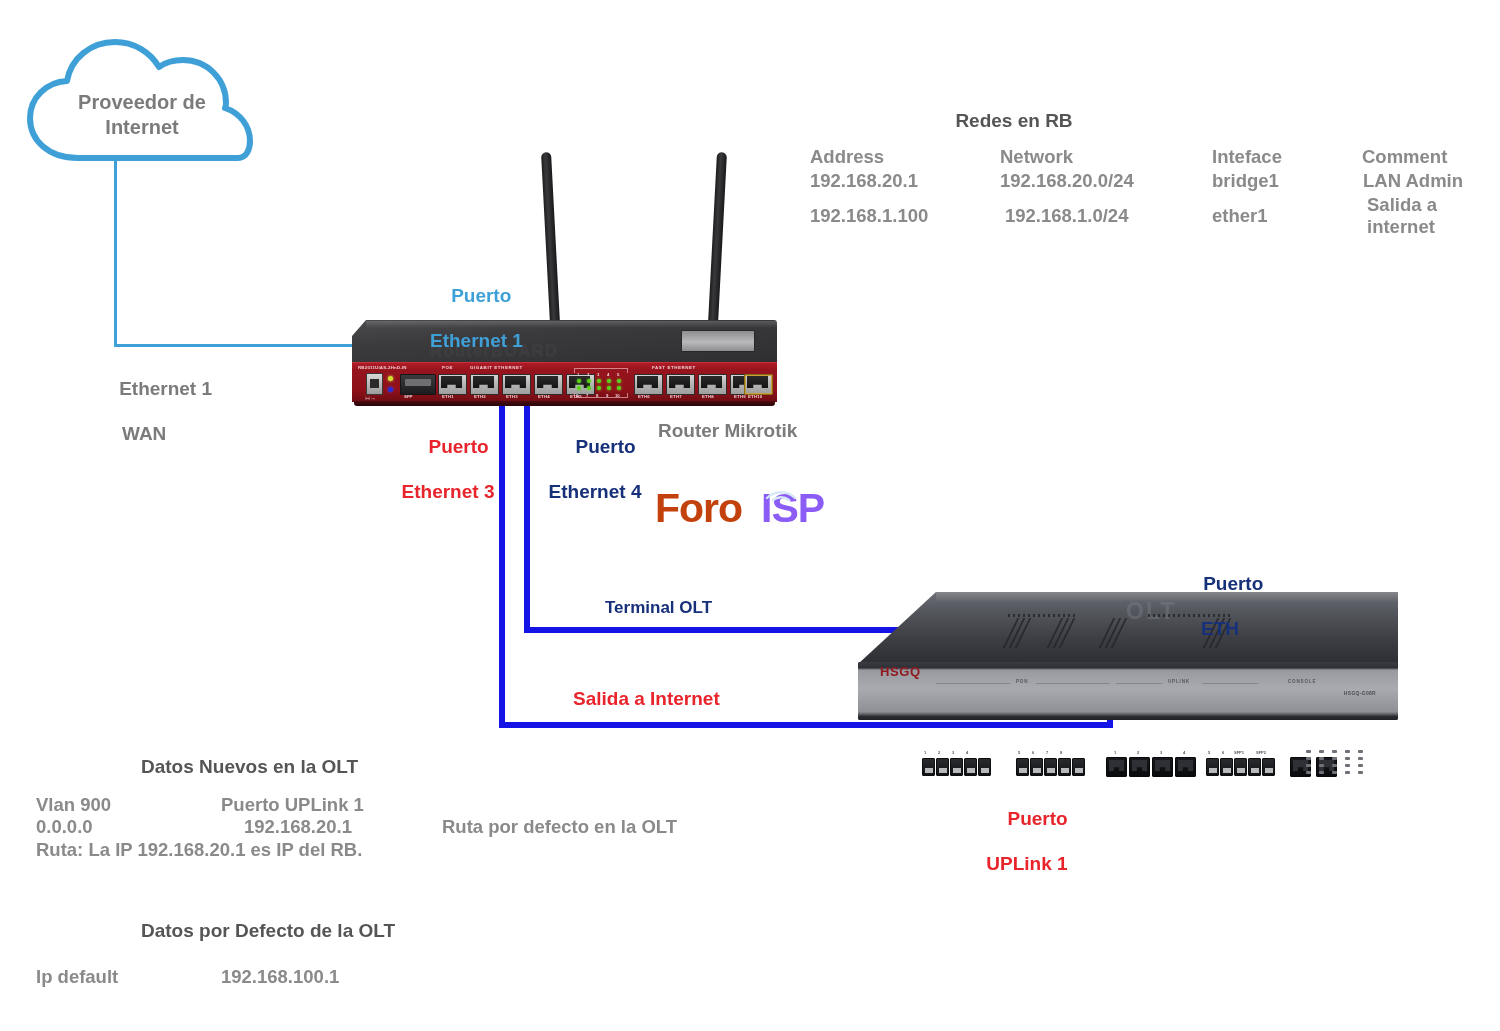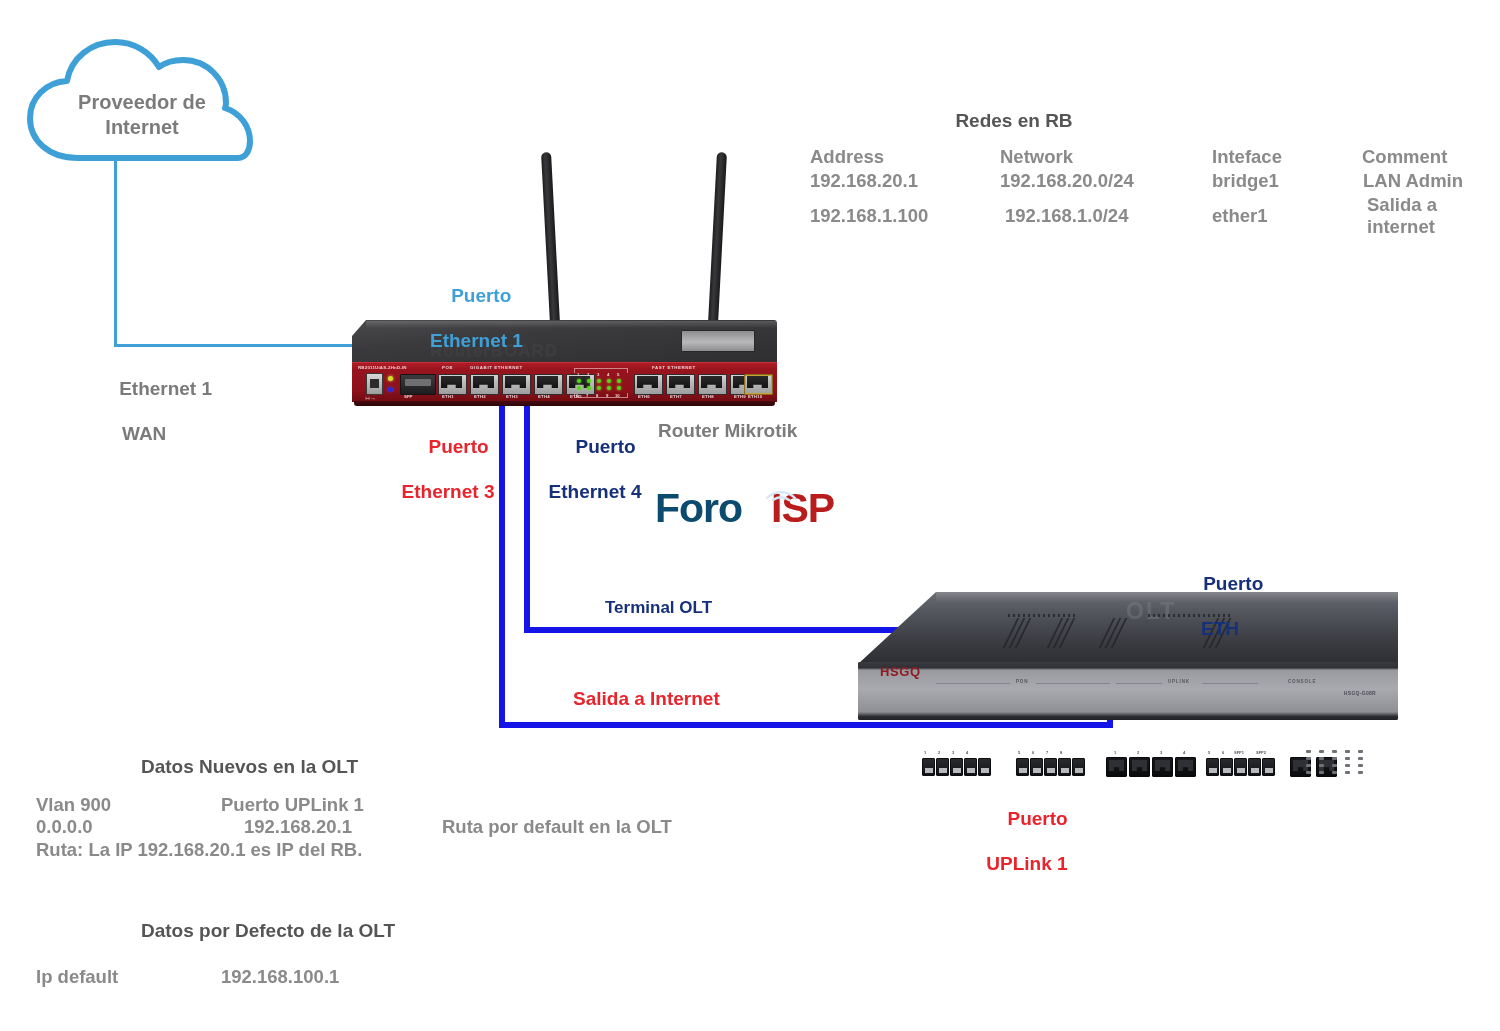--- a/index.html
+++ b/index.html
@@ -151,22 +151,22 @@
   .rj i{
     position:absolute;left:2px;top:2px;width:15px;height:11px;display:block;background:#2e3035;
     clip-path:polygon(0 0,100% 0,100% 100%,68% 100%,68% 66%,32% 66%,32% 100%,0 100%);
   }
   .pnum{position:absolute;top:88px;font-size:4px;color:#55575d;font-weight:bold;}
   .ledgrid{position:absolute;right:26px;top:88px;width:66px;height:28px;}
   .ledgrid span{position:absolute;width:5px;height:2.6px;background:#6f7178;border-radius:1px;}
 
   
   #watermark{left:655px;top:485px;width:200px;height:55px;}
-  .wm-foro{position:absolute;left:0;top:0;font-size:41px;font-weight:bold;color:#0c4a6e;letter-spacing:-1px;}
-  .wm-isp{position:absolute;left:116px;top:0;font-size:41px;font-weight:bold;color:#b91c1c;letter-spacing:-1px;}
+  .wm-foro{position:absolute;left:0;top:0;font-size:41px;font-weight:bold;color:#c2410c;letter-spacing:-1px;}
+  .wm-isp{position:absolute;left:106px;top:0;font-size:41px;font-weight:bold;color:#8b5cf6;letter-spacing:-1px;}
   .wm-wifi{position:absolute;left:106px;top:-7px;width:40px;height:24px;}
 </style>
 </head>
 <body>
 
 <div class="stage">
 
   <div class="wire" style="left:114px;top:150px;width:3px;height:196px;"></div>
   <div class="wire" style="left:114px;top:344px;width:345px;height:3px;"></div>
   <div class="wire" style="left:456px;top:344px;width:3px;height:32px;"></div>
@@ -481,21 +481,21 @@
     <table style="margin-top:16px;border-collapse:collapse;font-size:18.5px;font-weight:bold;color:#8a8a8a;">
       <tbody>
         <tr>
           <td style="width:185px;padding:0;">Vlan 900</td>
           <td style="width:205px;padding:0;margin-top:7px;">Puerto UPLink 1</td>
           <td style="padding:0;"></td>
         </tr>
         <tr>
           <td style="padding:0;">0.0.0.0</td>
           <td style="padding:0 0 0 23px;">192.168.20.1</td>
-          <td style="padding:0 0 0 16px;">Ruta  por default en la OLT</td>
+          <td style="padding:0 0 0 16px;">Ruta  por defecto en la OLT</td>
         </tr>
       </tbody>
     </table>
     <div style="font-size:18.5px;font-weight:bold;color:#8a8a8a;margin-top:1px;">Ruta: La IP 192.168.20.1 es IP del RB.</div>
   </div>
 
   <div class="abs" id="datos-defecto" style="left:36px;top:920px;width:700px;">
     <div style="font-size:19px;font-weight:bold;color:#555;padding-left:105px;">Datos por Defecto de la OLT</div>
     <table style="margin-top:24px;border-collapse:collapse;font-size:18.5px;font-weight:bold;color:#8a8a8a;">
       <tbody>

